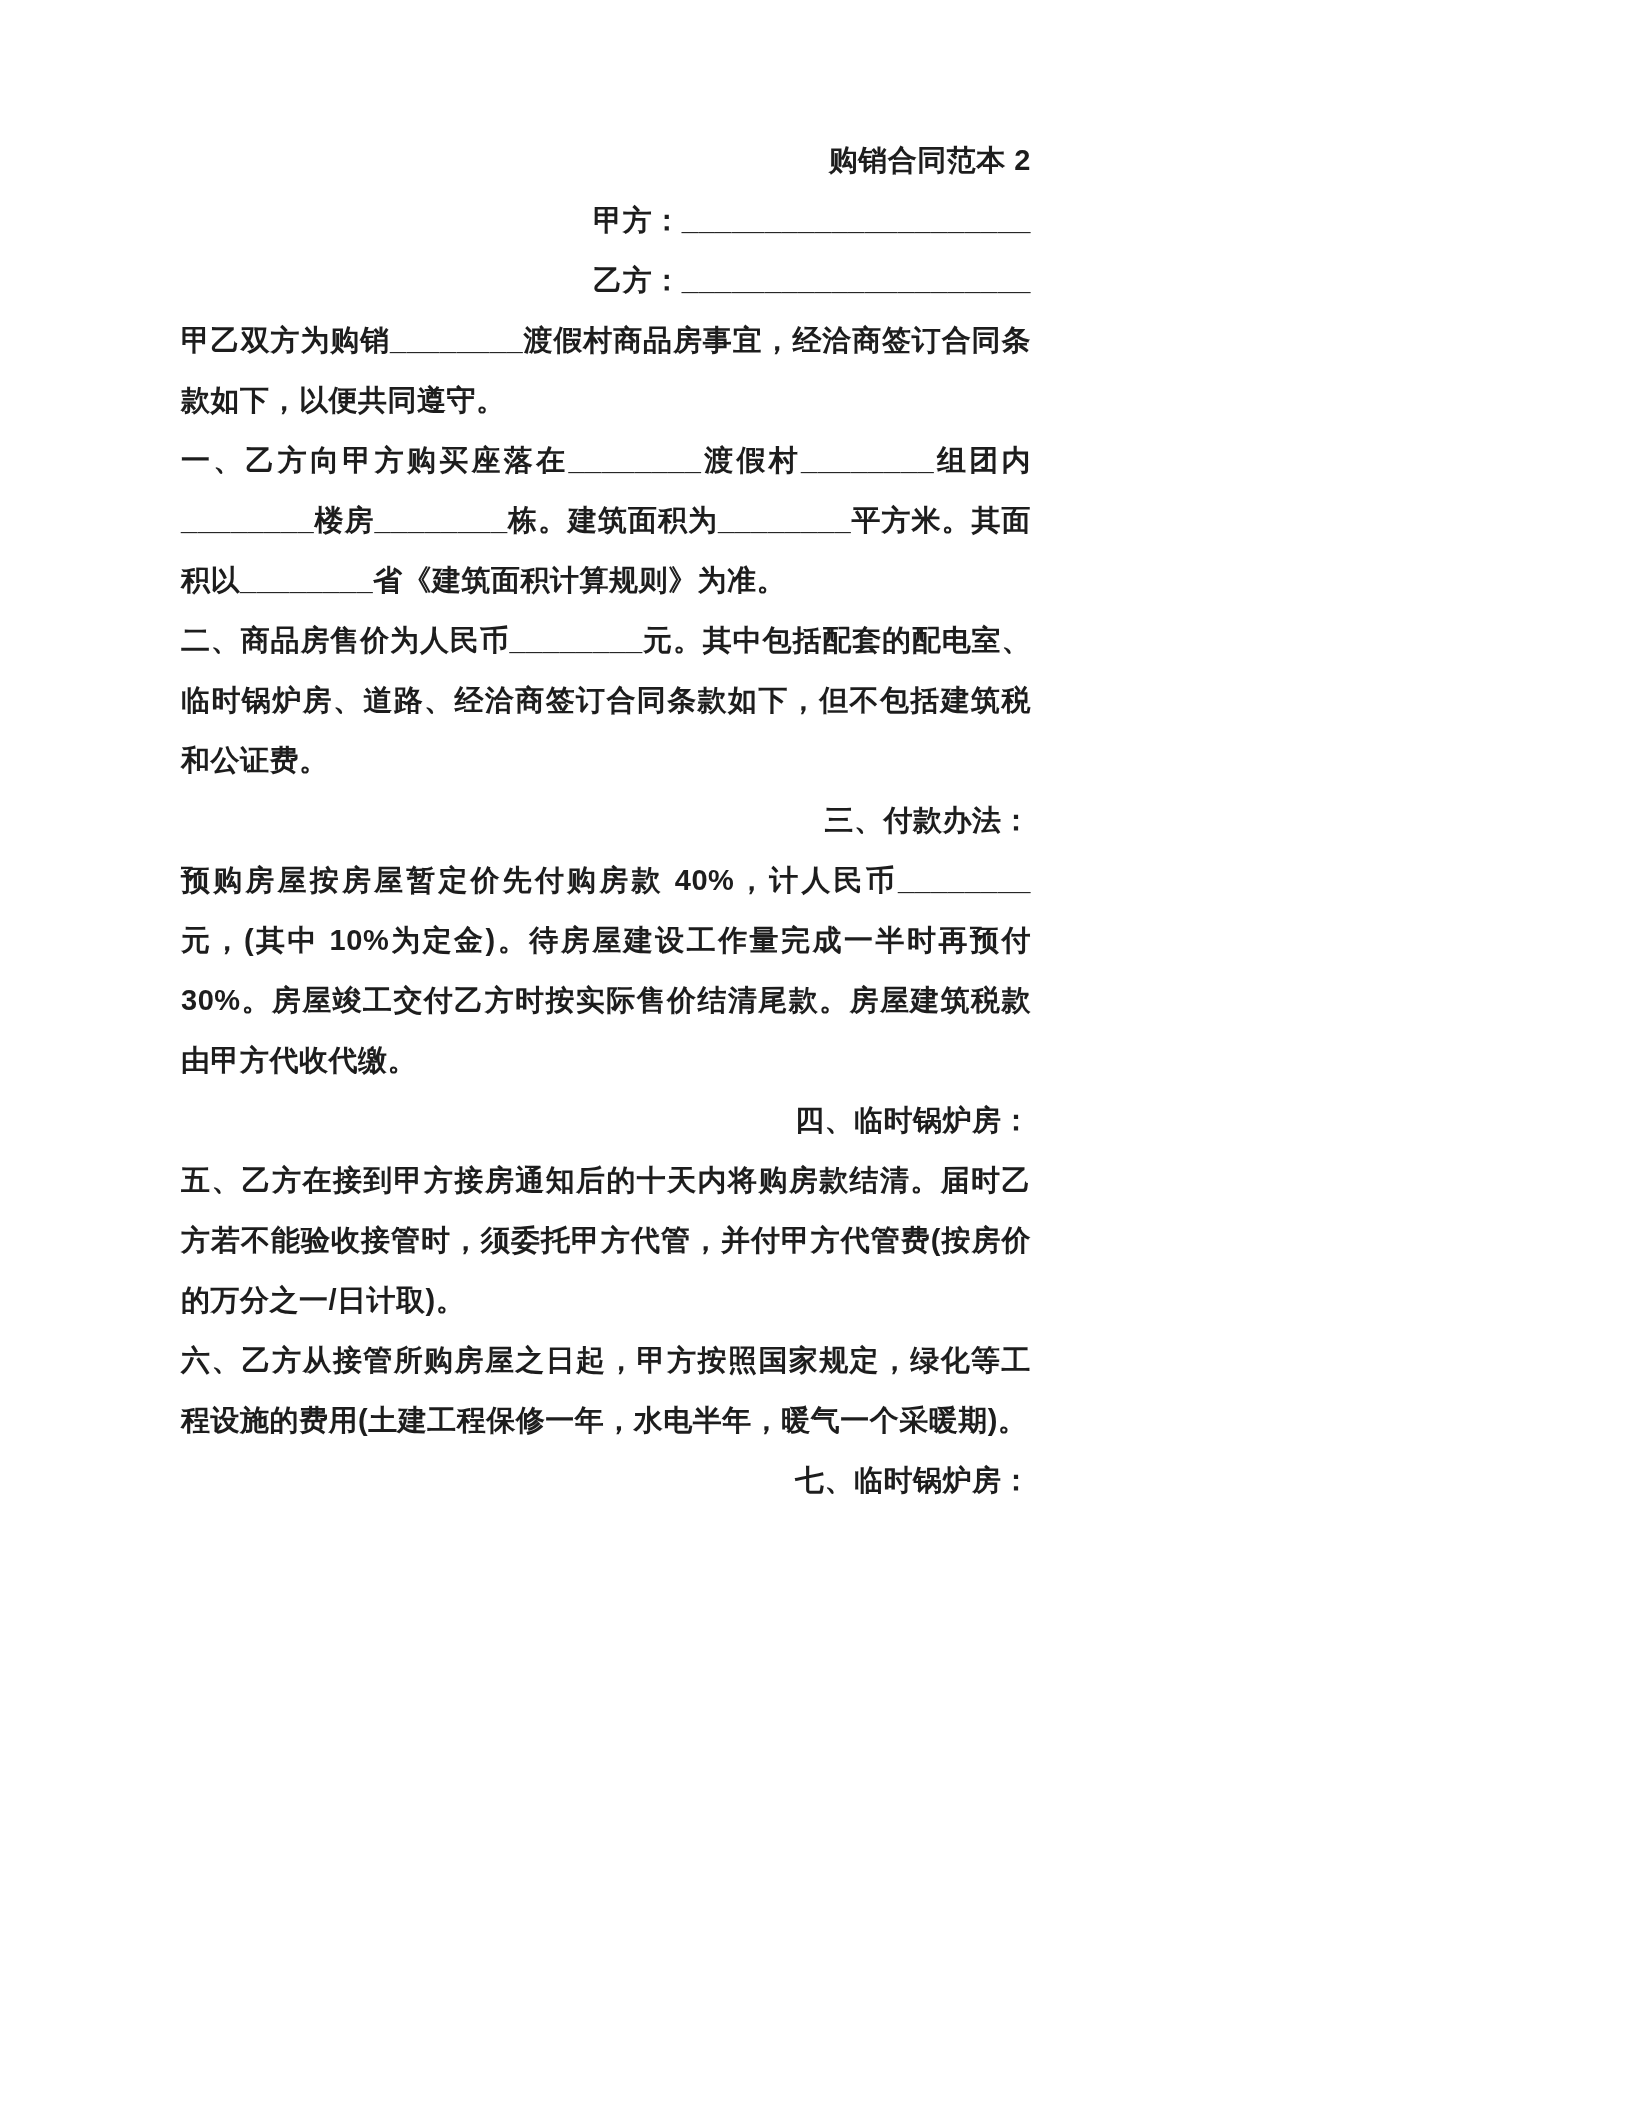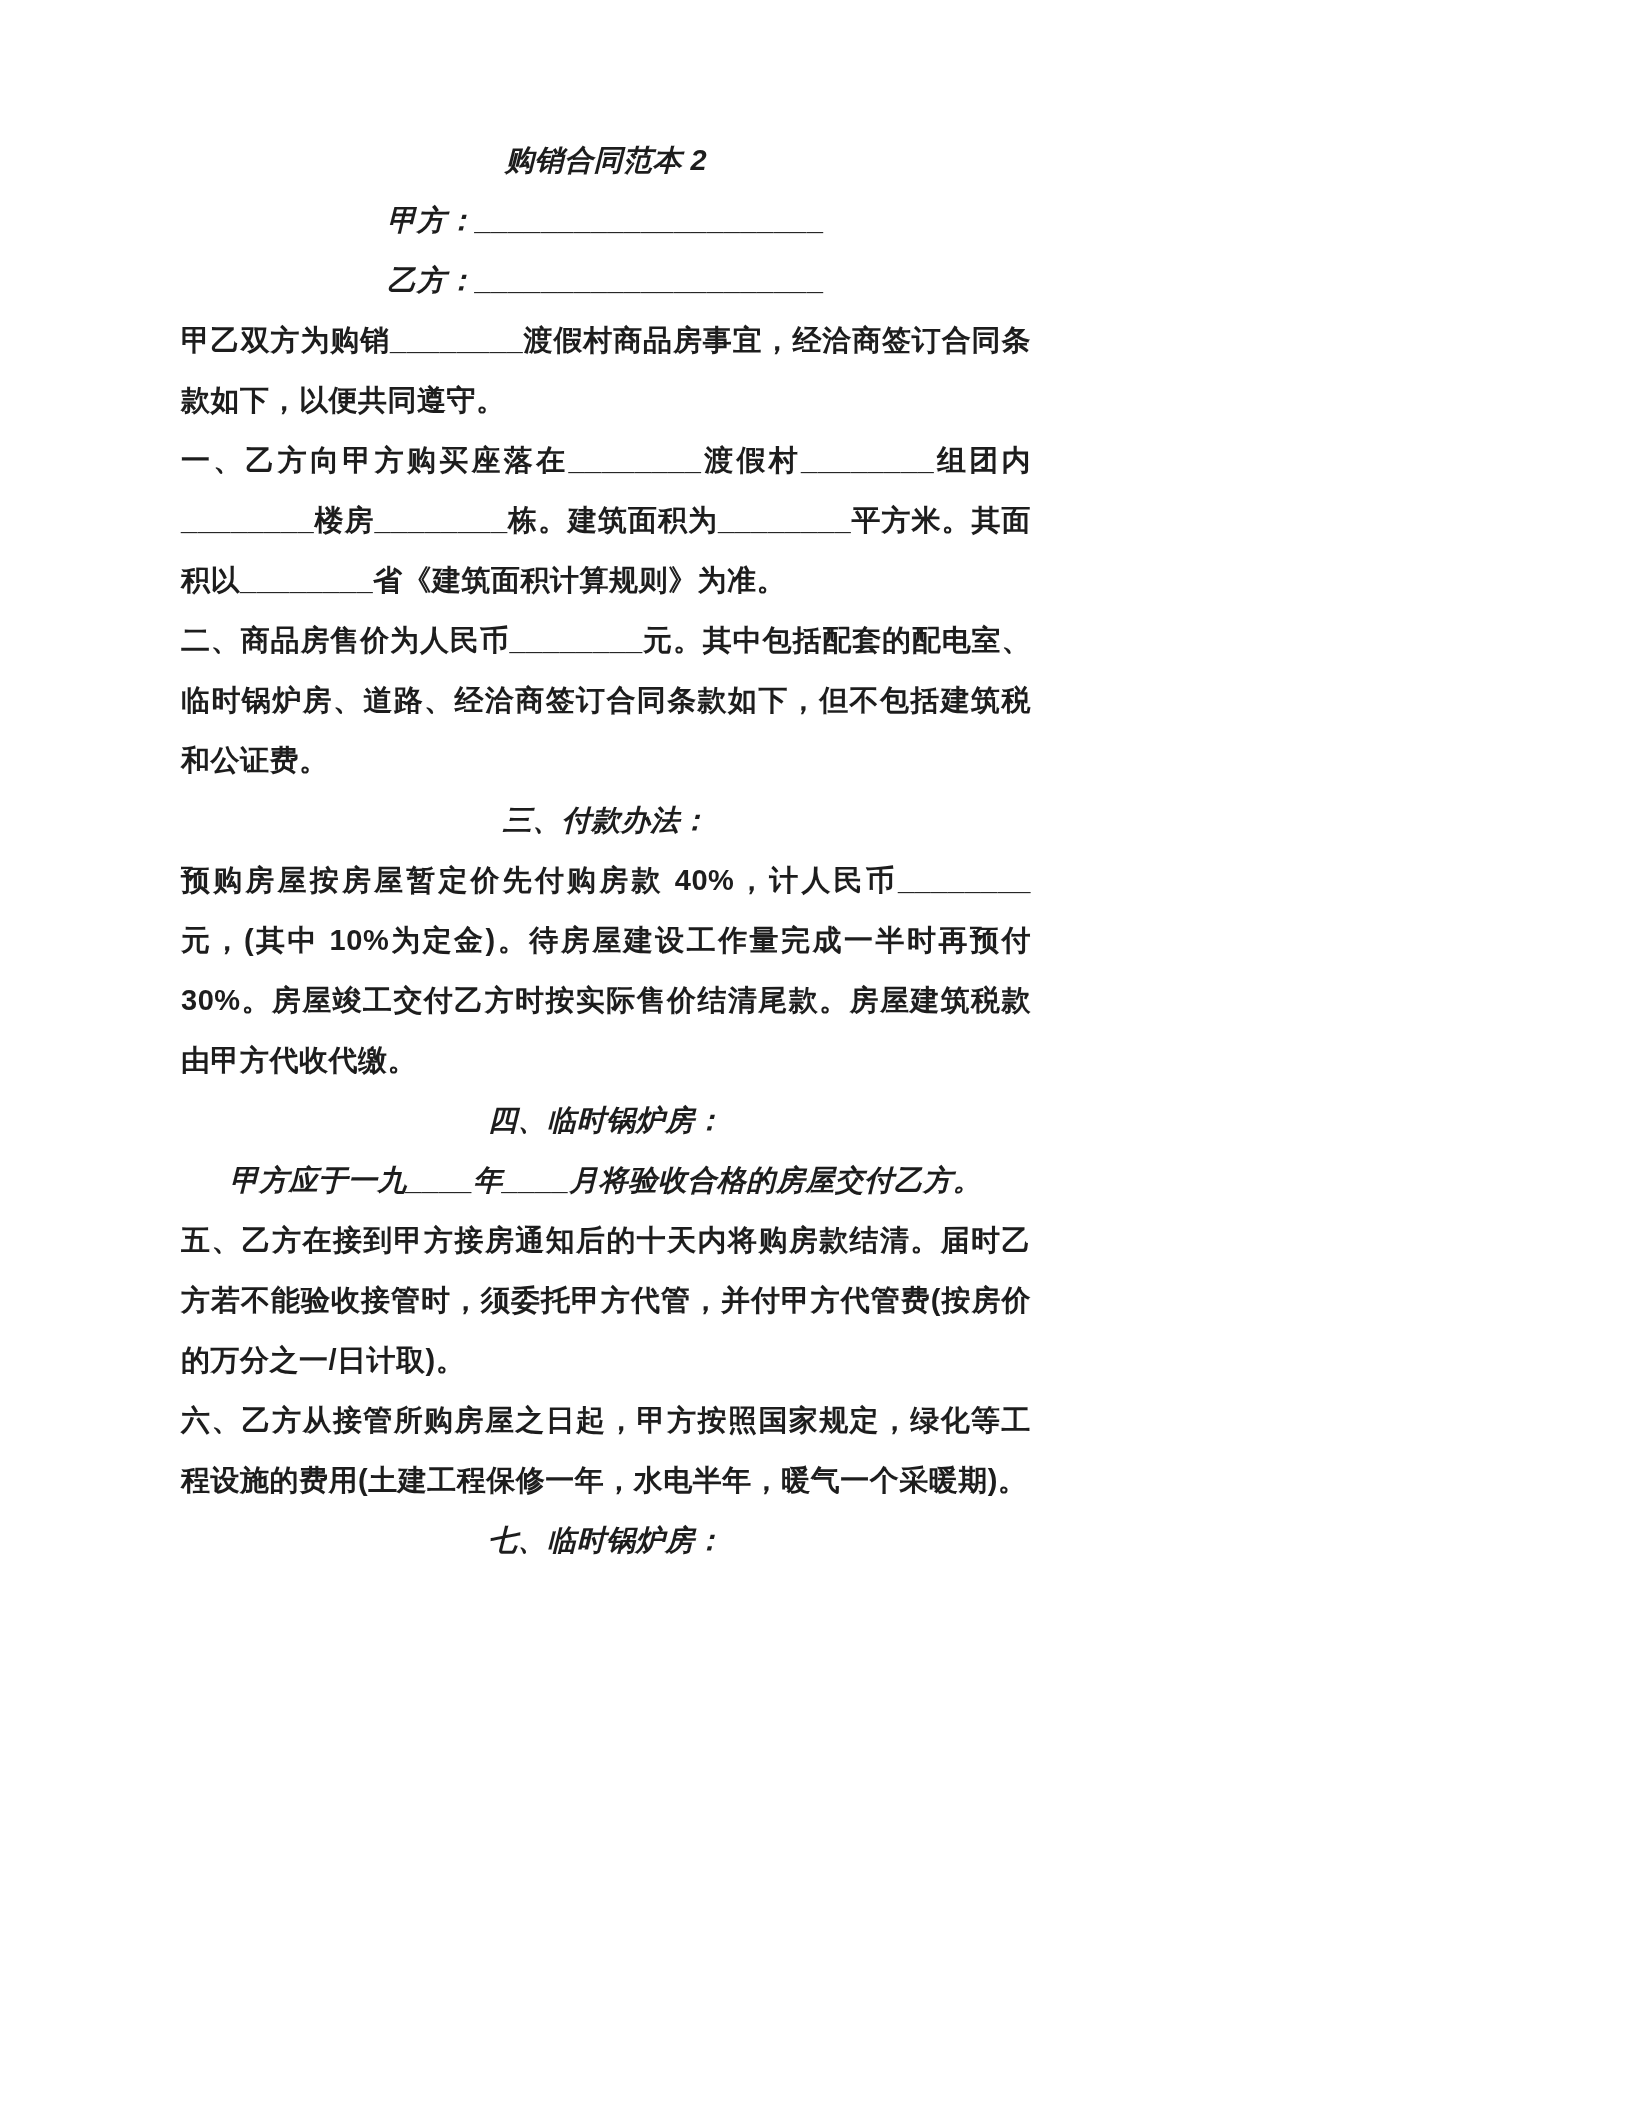--- a/index.html
+++ b/index.html
@@ -26,36 +26,34 @@
     line-height: 60px;
     text-align: justify;
     text-justify: inter-character;
     letter-spacing: 0.5px;
   }
   .content p {
     margin: 0;
     padding: 0;
   }
   .content p.heading-line {
-    text-align: center;
-    font-style: italic;
+    text-align: right;
   }
 </style>
 </head>
 <body>
 
 <div class="page">
   <div class="content">
     <p class="heading-line">购销合同范本 2</p>
     <p class="heading-line">甲方：_____________________</p>
     <p class="heading-line">乙方：_____________________</p>
     <p>甲乙双方为购销________渡假村商品房事宜，经洽商签订合同条款如下，以便共同遵守。</p>
     <p>一、乙方向甲方购买座落在________渡假村________组团内________楼房________栋。建筑面积为________平方米。其面积以________省《建筑面积计算规则》为准。</p>
     <p>二、商品房售价为人民币________元。其中包括配套的配电室、临时锅炉房、道路、经洽商签订合同条款如下，但不包括建筑税和公证费。</p>
     <p class="heading-line">三、付款办法：</p>
     <p>预购房屋按房屋暂定价先付购房款 40%，计人民币________元，(其中 10%为定金)。待房屋建设工作量完成一半时再预付 30%。房屋竣工交付乙方时按实际售价结清尾款。房屋建筑税款由甲方代收代缴。</p>
     <p class="heading-line">四、临时锅炉房：</p>
-    <p class="heading-line">甲方应于一九____年____月将验收合格的房屋交付乙方。</p>
     <p>五、乙方在接到甲方接房通知后的十天内将购房款结清。届时乙方若不能验收接管时，须委托甲方代管，并付甲方代管费(按房价的万分之一/日计取)。</p>
     <p>六、乙方从接管所购房屋之日起，甲方按照国家规定，绿化等工程设施的费用(土建工程保修一年，水电半年，暖气一个采暖期)。</p>
     <p class="heading-line">七、临时锅炉房：</p>
   </div>
 </div>
 
 </body></html>

